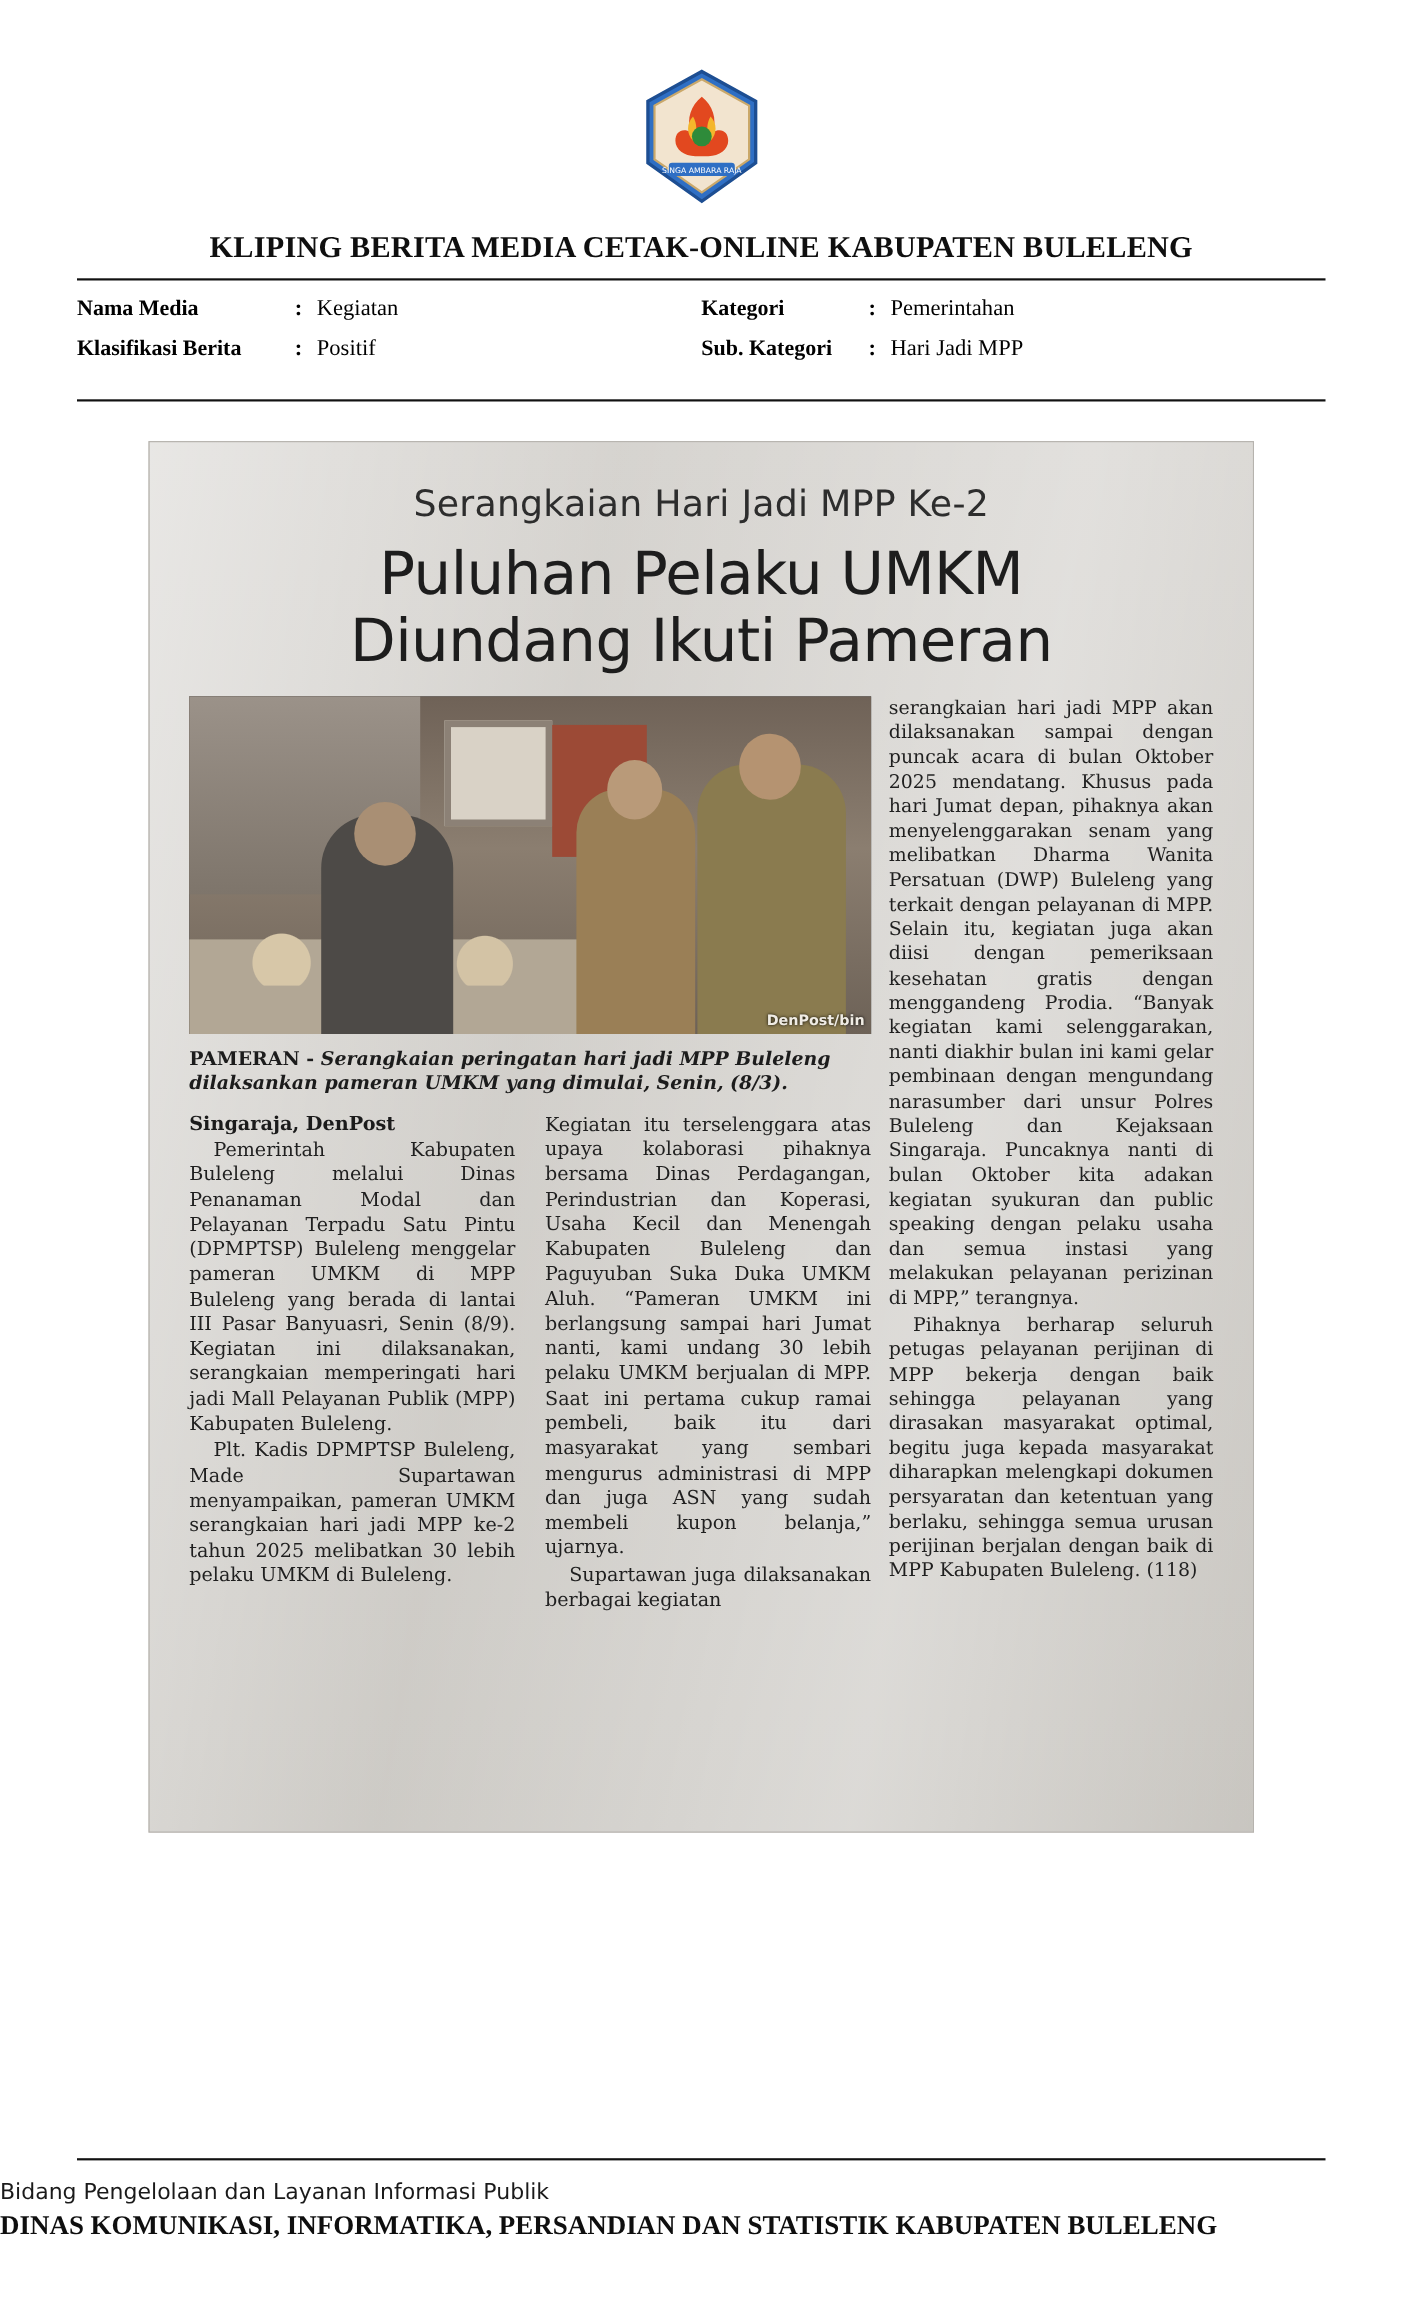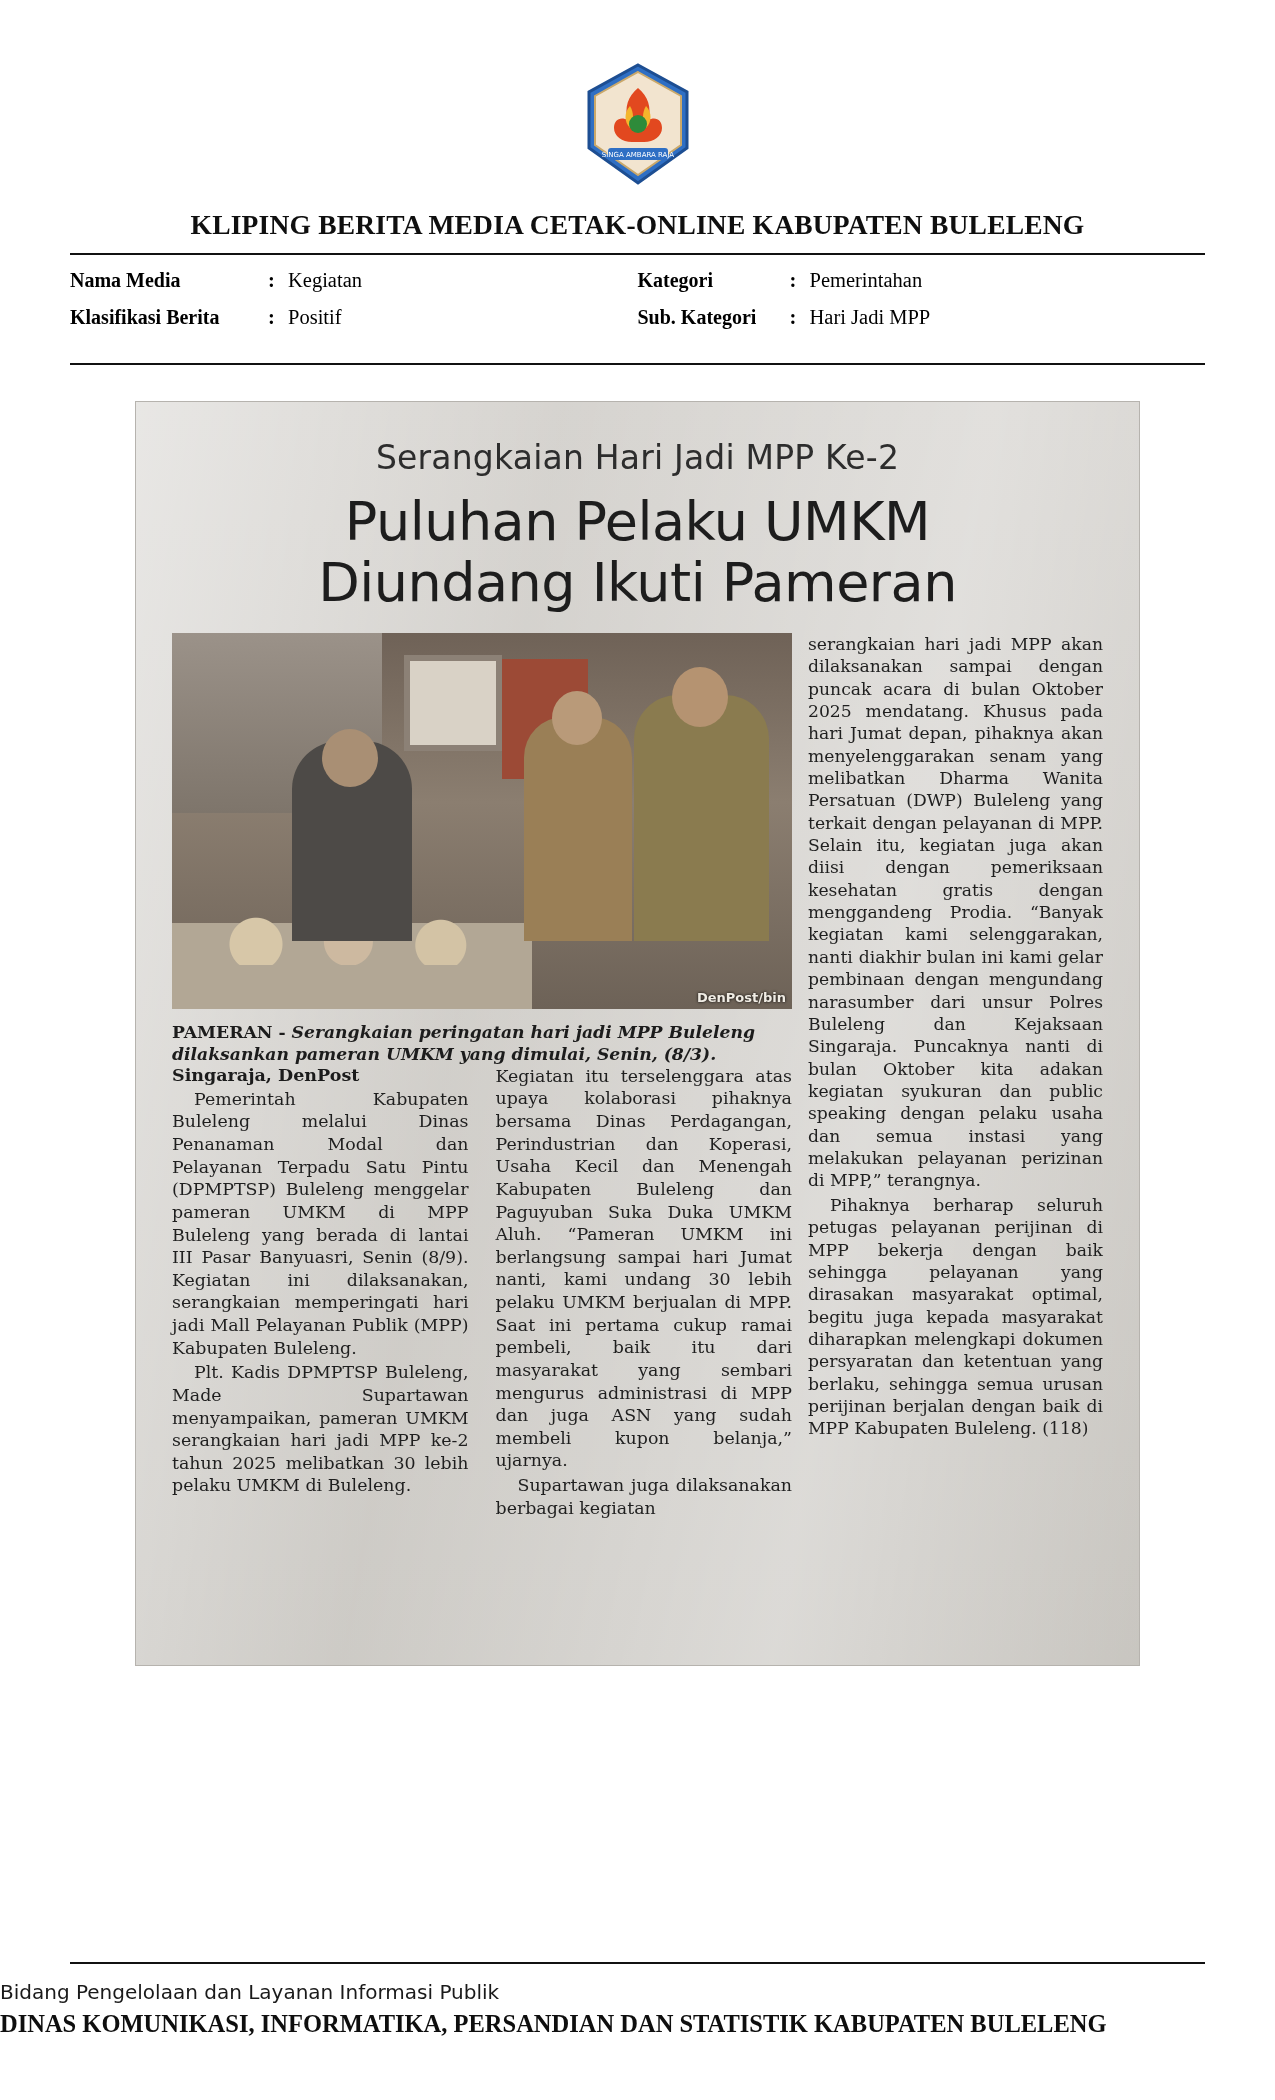--- a/index.html
+++ b/index.html
@@ -129,21 +129,21 @@
     display: flex;
     margin-top: 20px;
     gap: 16px;
   }
   .left-block { width: 620px; }
   .right-col  { width: 300px; }
 
   
   .photo {
     width: 620px;
-    height: 376px;
+    height: 307px;
     position: relative;
     overflow: hidden;
     background: #404040;
   }
   .photo .sky {
     position:absolute; inset:0;
     background: linear-gradient(180deg,#6f6257 0%, #8b7e70 45%, #6d6257 100%);
   }
   .ph-wall {
     position:absolute; left:0; top:0; width:210px; height:180px;
@@ -206,21 +206,21 @@
     font-weight: bold;
     font-size: 17.2px;
     line-height: 1.28;
     color: #1c1c1c;
   }
   .caption b { font-style: normal; }
 
   .two-cols {
     display: flex;
     gap: 27px;
-    margin-top: 0;
+    margin-top: 16px;
   }
   .col { width: 301px; }
 
   .dateline {
     font-family: "DejaVu Serif", serif;
     font-weight: bold;
     font-size: 17.5px;
     margin-bottom: 3px;
     color:#1b1b1b;
   }

